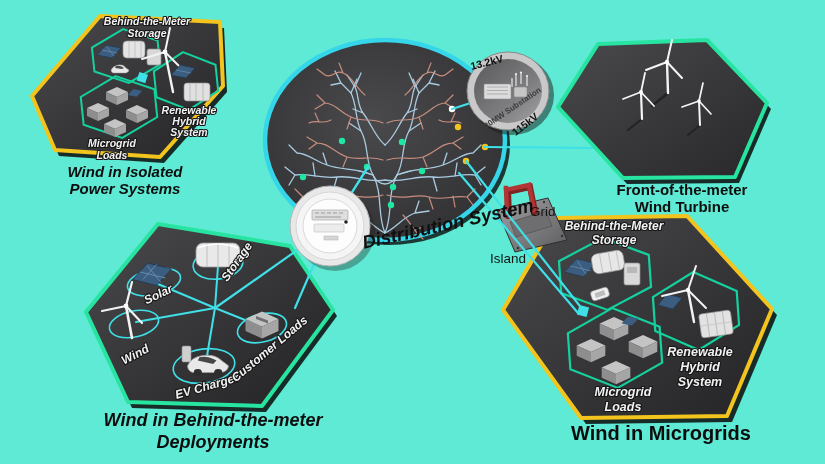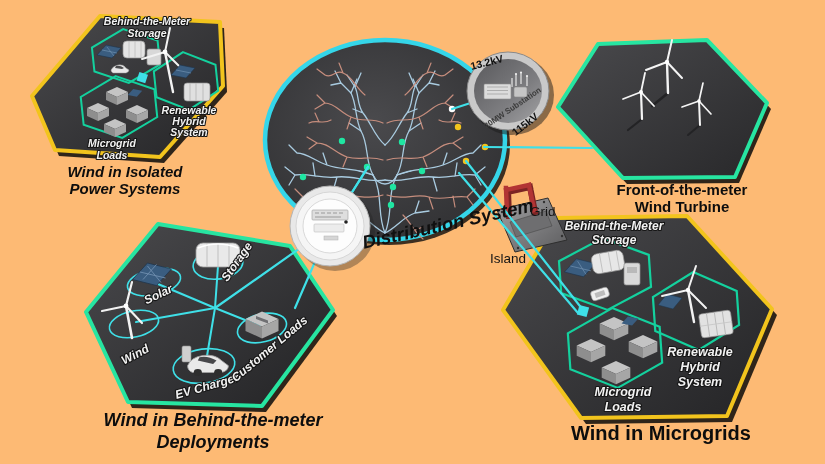--- a/index.html
+++ b/index.html
@@ -1,16 +1,16 @@
 <!DOCTYPE html>
 <html><head>
 <meta charset="utf-8">
 <style>
   html,body{margin:0;padding:0;background:#ffffff;}
-  #stage{position:relative;width:825px;height:464px;background:#fdba74;overflow:hidden;
+  #stage{position:relative;width:825px;height:464px;background:#5eead4;overflow:hidden;
          font-family:"Liberation Sans",sans-serif;}
   #stage svg{position:absolute;overflow:visible;}
   svg text{font-family:"Liberation Sans",sans-serif;}
   .wl{fill:#f2f2f2;font-style:italic;font-weight:bold;paint-order:stroke;stroke:#161616;
       stroke-width:2.2px;stroke-linejoin:round;}
   .bt{fill:#0d0d0d;font-weight:bold;}
   .ital{font-style:italic;}
   .rotlbl{position:absolute;color:#101010;white-space:nowrap;}
   .conn{stroke:#3fe0e8;stroke-width:2.2;fill:none;stroke-linecap:round;}
   .net{fill:none;stroke-linecap:round;stroke-linejoin:round;}

